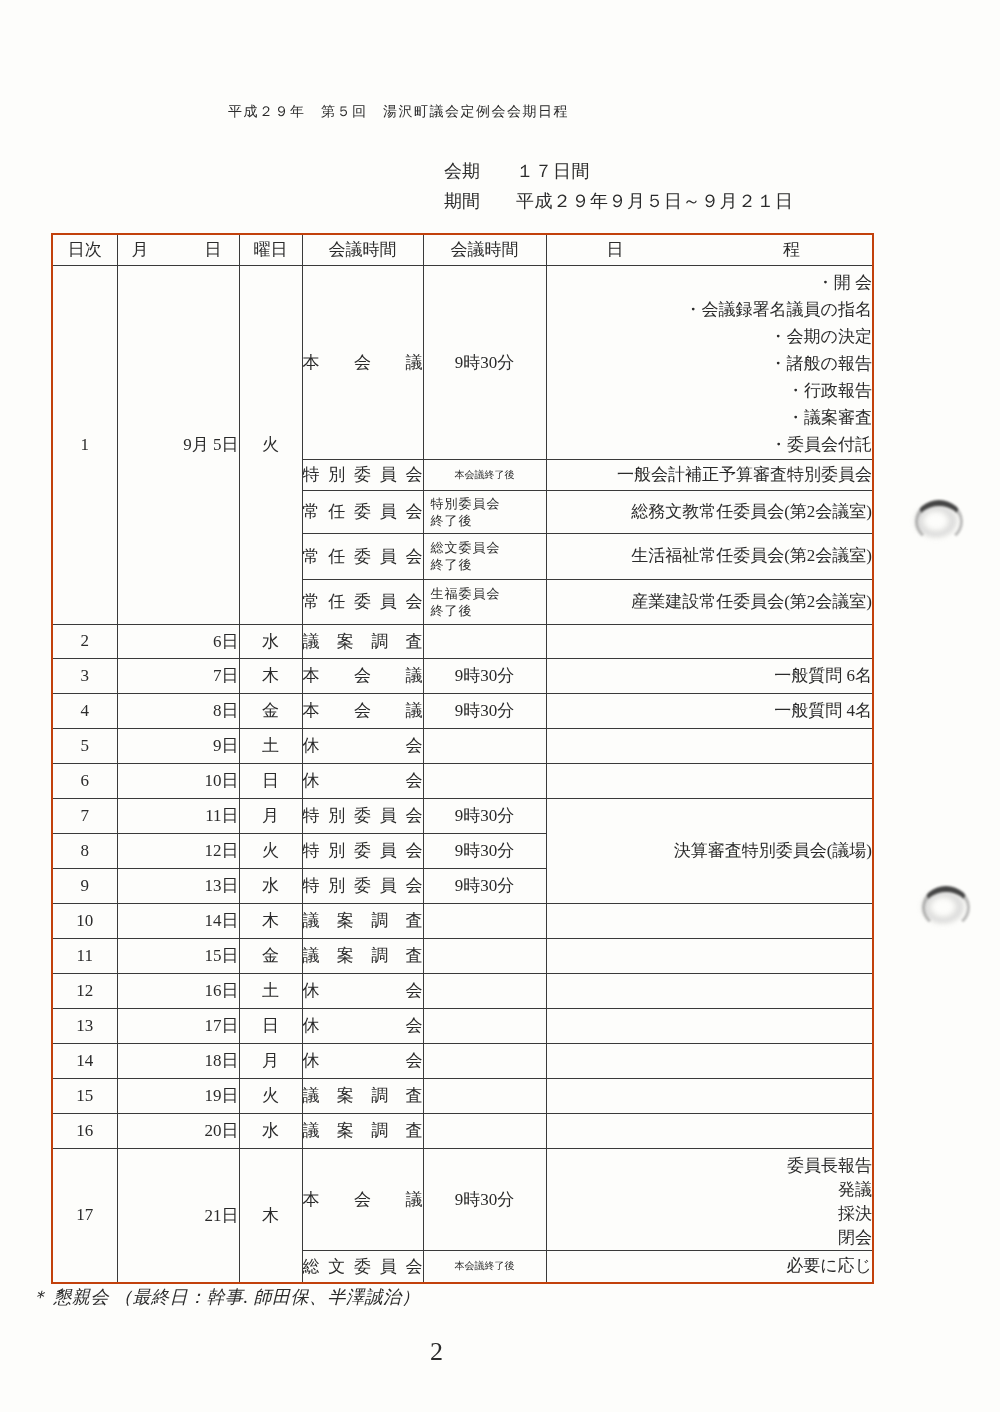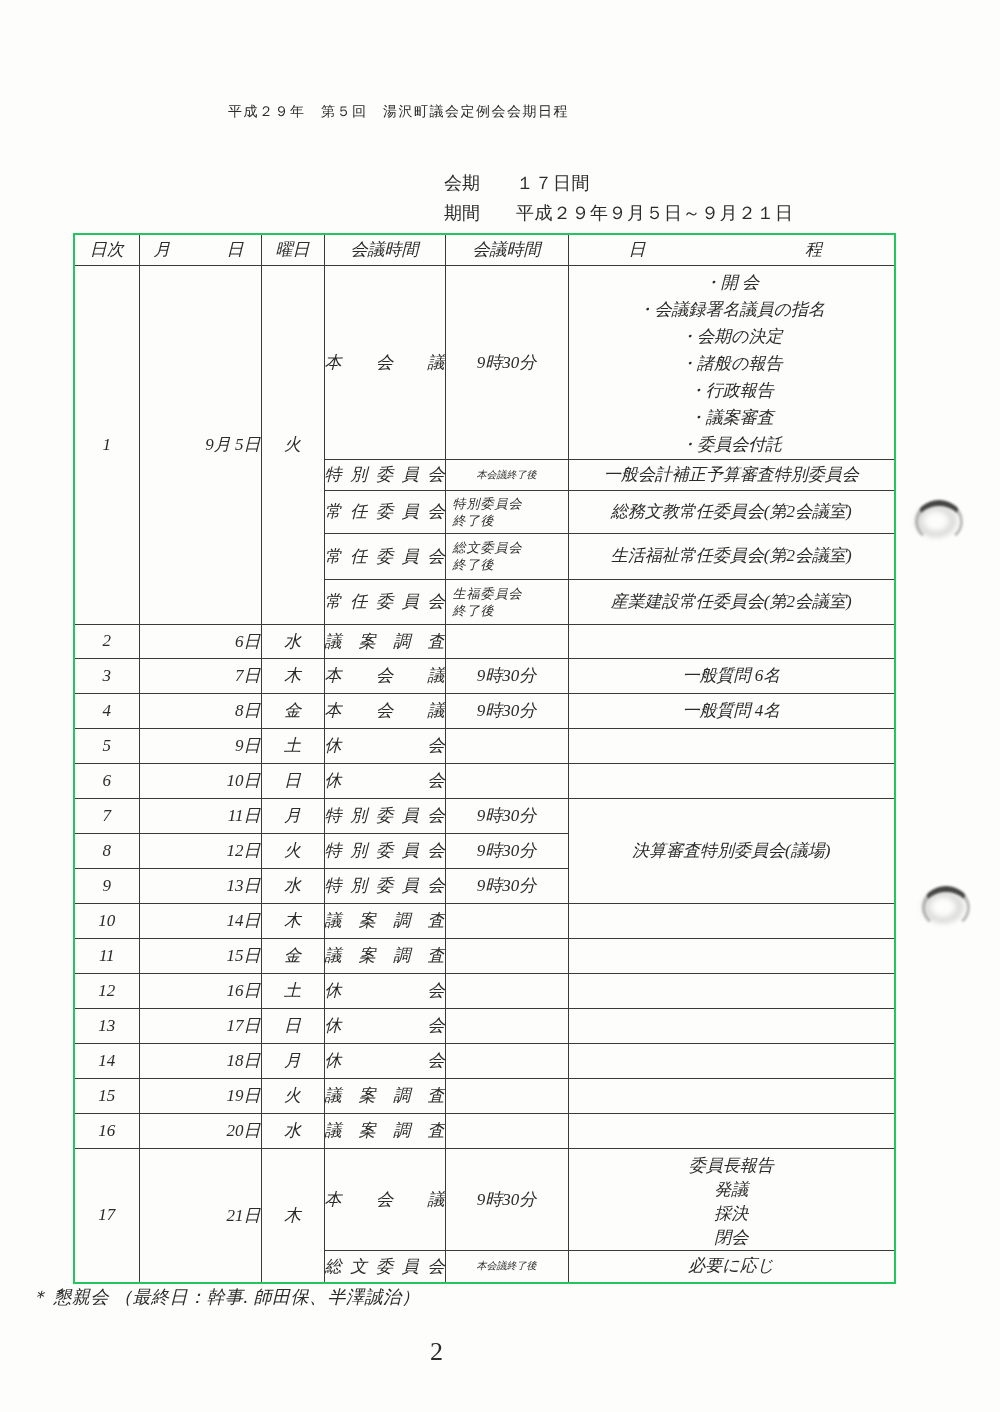--- a/index.html
+++ b/index.html
@@ -6,48 +6,47 @@
   .page{
     position:relative;width:1000px;height:1412px;margin:0 auto;
     background:#fdfdfb;overflow:hidden;
     font-family:"Liberation Serif","DejaVu Serif",serif;
     color:#2b2b2b;
   }
   .doc-title{
     position:absolute;top:103px;left:228px;
     font-size:14px;letter-spacing:1.5px;white-space:nowrap;
   }
-  .session-info{position:absolute;top:168px;left:444px;font-size:18px;line-height:30px;}
+  .session-info{position:absolute;top:156px;left:444px;font-size:18px;line-height:30px;}
   .info-line{display:flex;}
   .info-label{width:42px;}
   .info-value{margin-left:30px;letter-spacing:0.5px;white-space:nowrap;}
 
   table.sched{
-    position:absolute;top:233px;left:73px;width:821px;
+    position:absolute;top:233px;left:51px;width:821px;
     border-collapse:collapse;table-layout:fixed;
-    border:2px solid #22c55e;
-    font-style:italic;
+    border:2px solid #c2410c;
   }
   .sched th,.sched td{
     border:1px solid #3a3a3a;padding:0;font-size:17px;font-weight:normal;
     color:#2b2b2b;vertical-align:middle;overflow:hidden;
   }
   .sched thead th{text-align:center;}
   .th-flex{display:flex;justify-content:space-between;}
   .th-date{padding:0 17px 0 14px;}
   .th-agenda{padding:0 72px 0 60px;}
   .c-day{text-align:center;}
   .c-date{text-align:right;padding-right:17px;white-space:nowrap;}
   .c-wd{text-align:center;}
   .c-cat{text-align:justify;text-align-last:justify;padding:0 11px;}
   .c-time{text-align:center;}
   .c-time.sm{font-size:10px;}
   .c-time.two{font-size:13px;text-align:left;padding-left:7px;line-height:17px;
     letter-spacing:1px;white-space:pre-line;}
-  .c-agenda{text-align:center;padding-left:10px;white-space:pre-line;line-height:24px;}
+  .c-agenda{text-align:right;padding-left:10px;white-space:pre-line;line-height:24px;}
   .c-agenda.tall{line-height:27px;padding-top:3px;}
   .c-agenda.d17{line-height:24px;padding-top:5px;}
   .vtop{vertical-align:top;}
   .pt{padding-top:5px;}
 
   .footnote{position:absolute;top:1285px;left:30px;font-size:18px;letter-spacing:0.5px;font-style:italic;}
   .page-number{position:absolute;top:1337px;left:430px;font-size:26px;}
 
   .hole-shadow{position:absolute;width:48px;height:44px;}
   .hole-shadow .glow{

